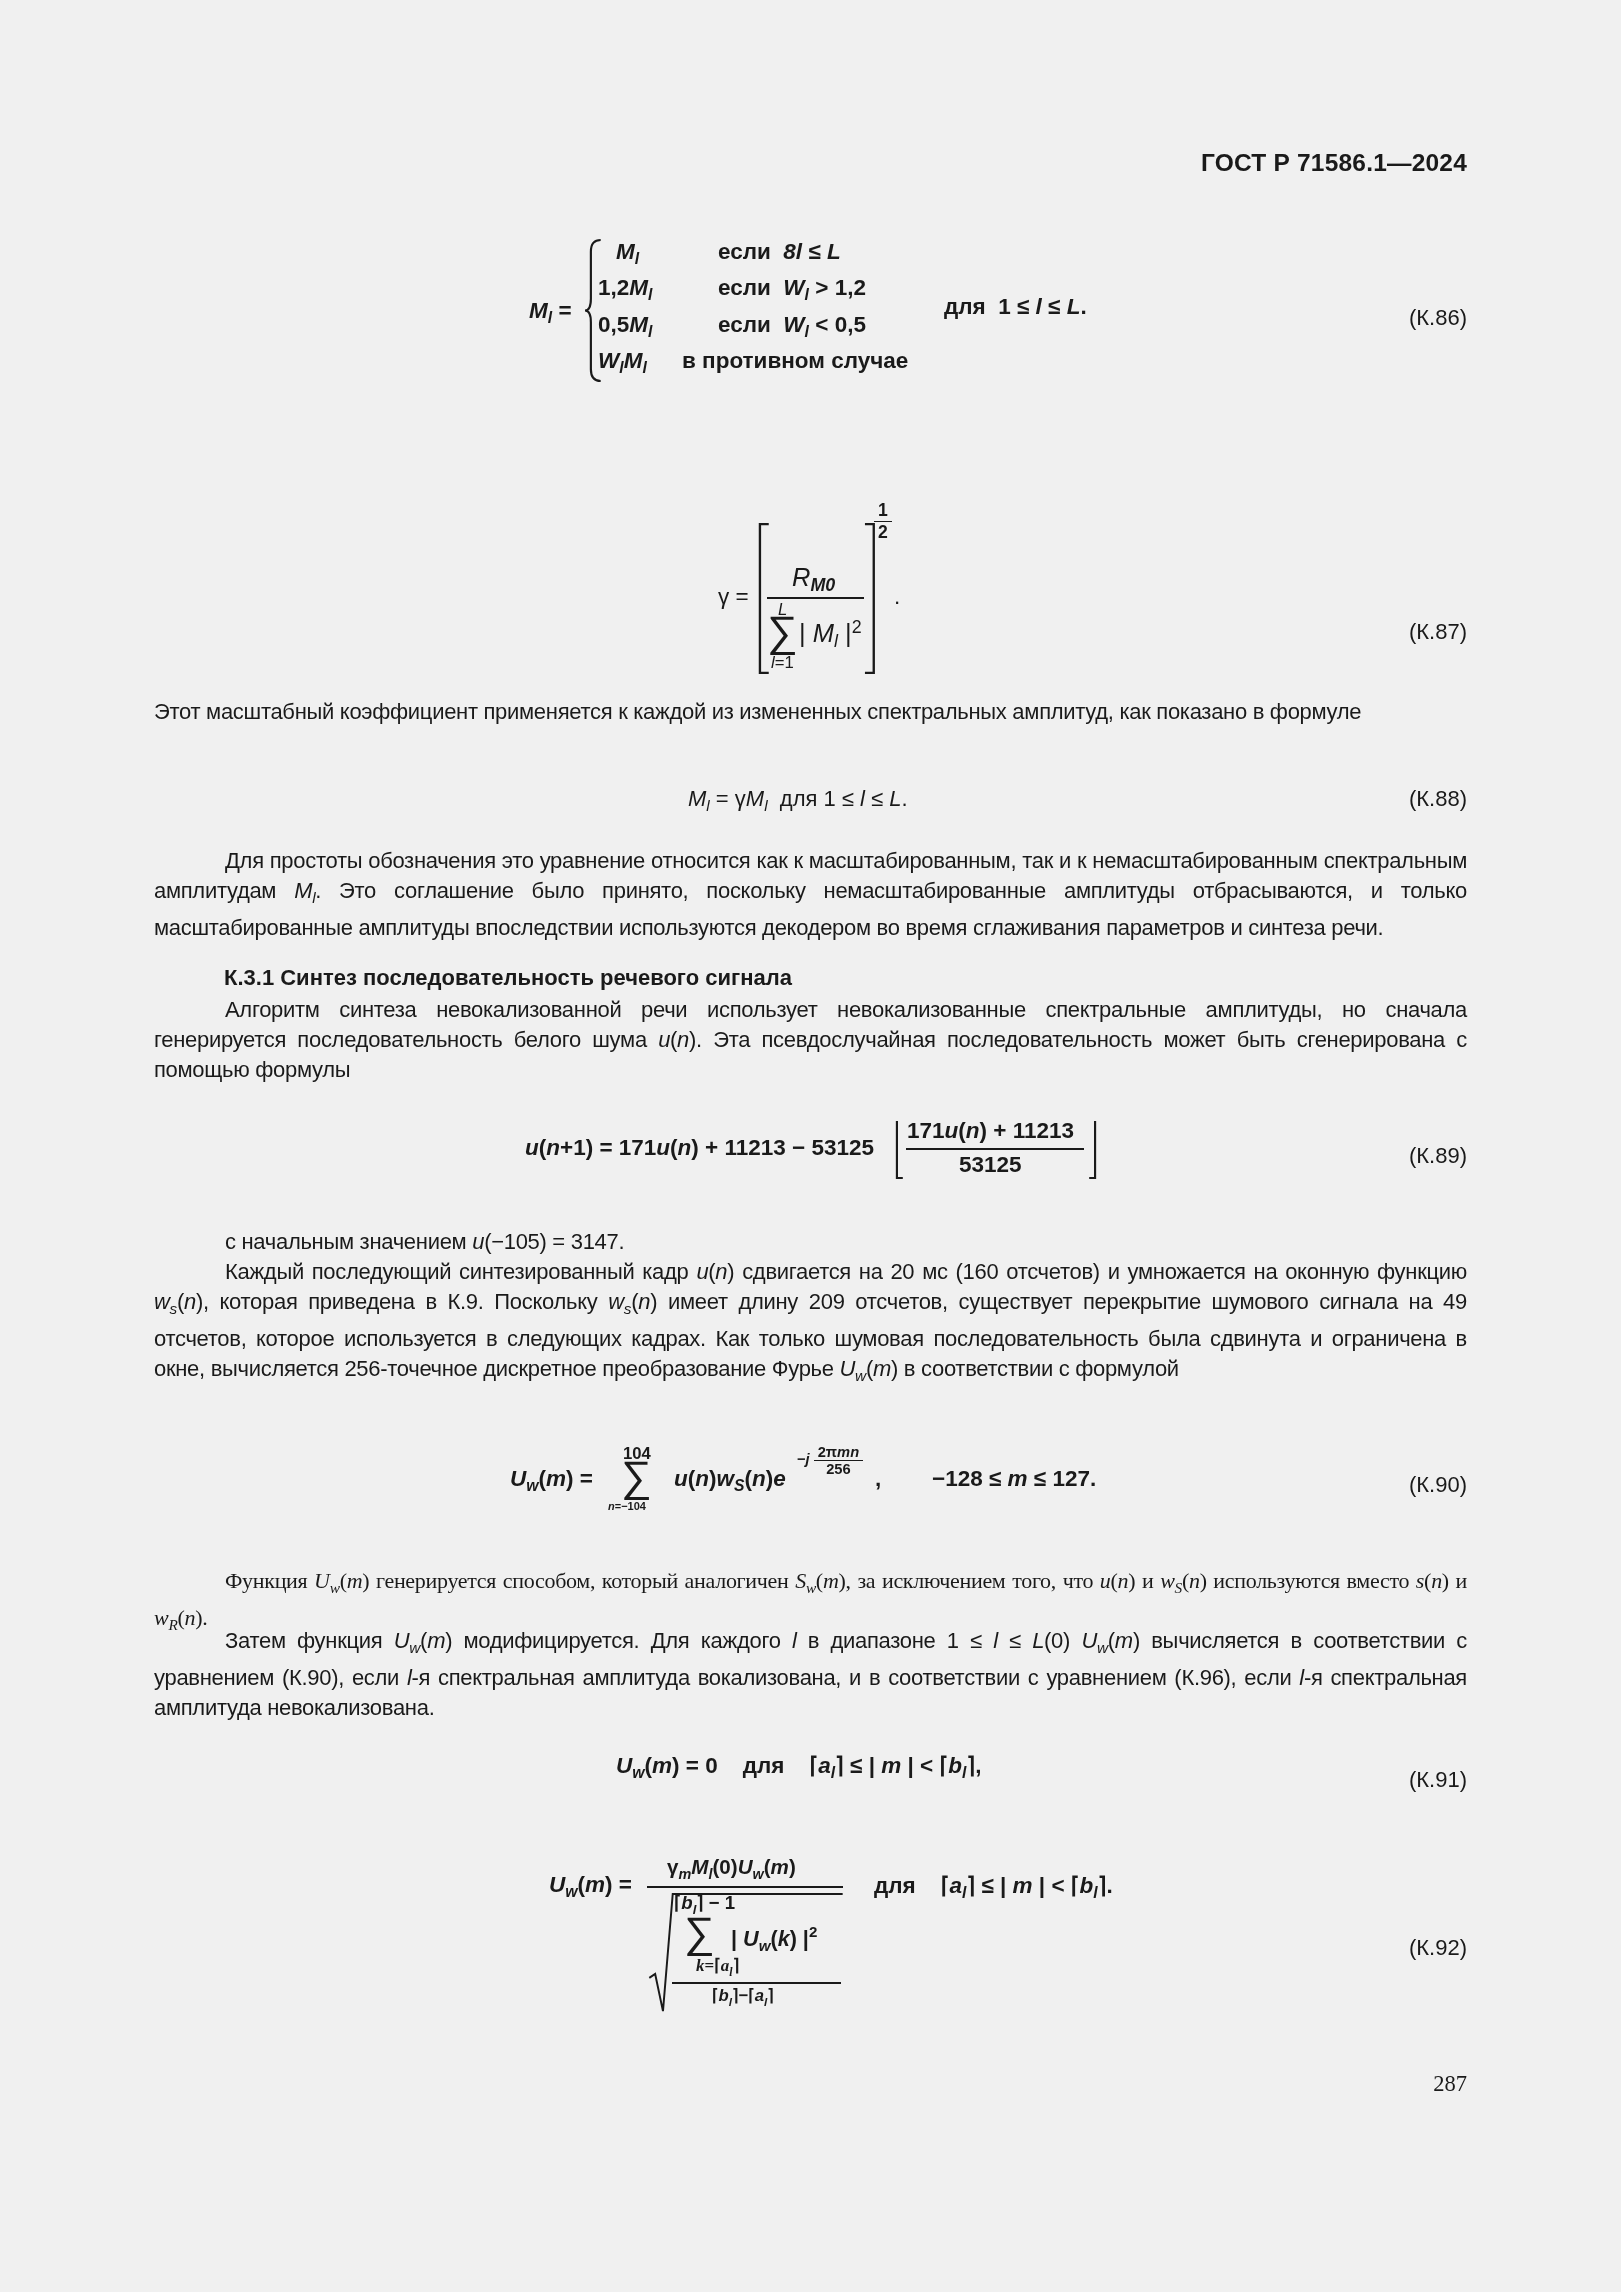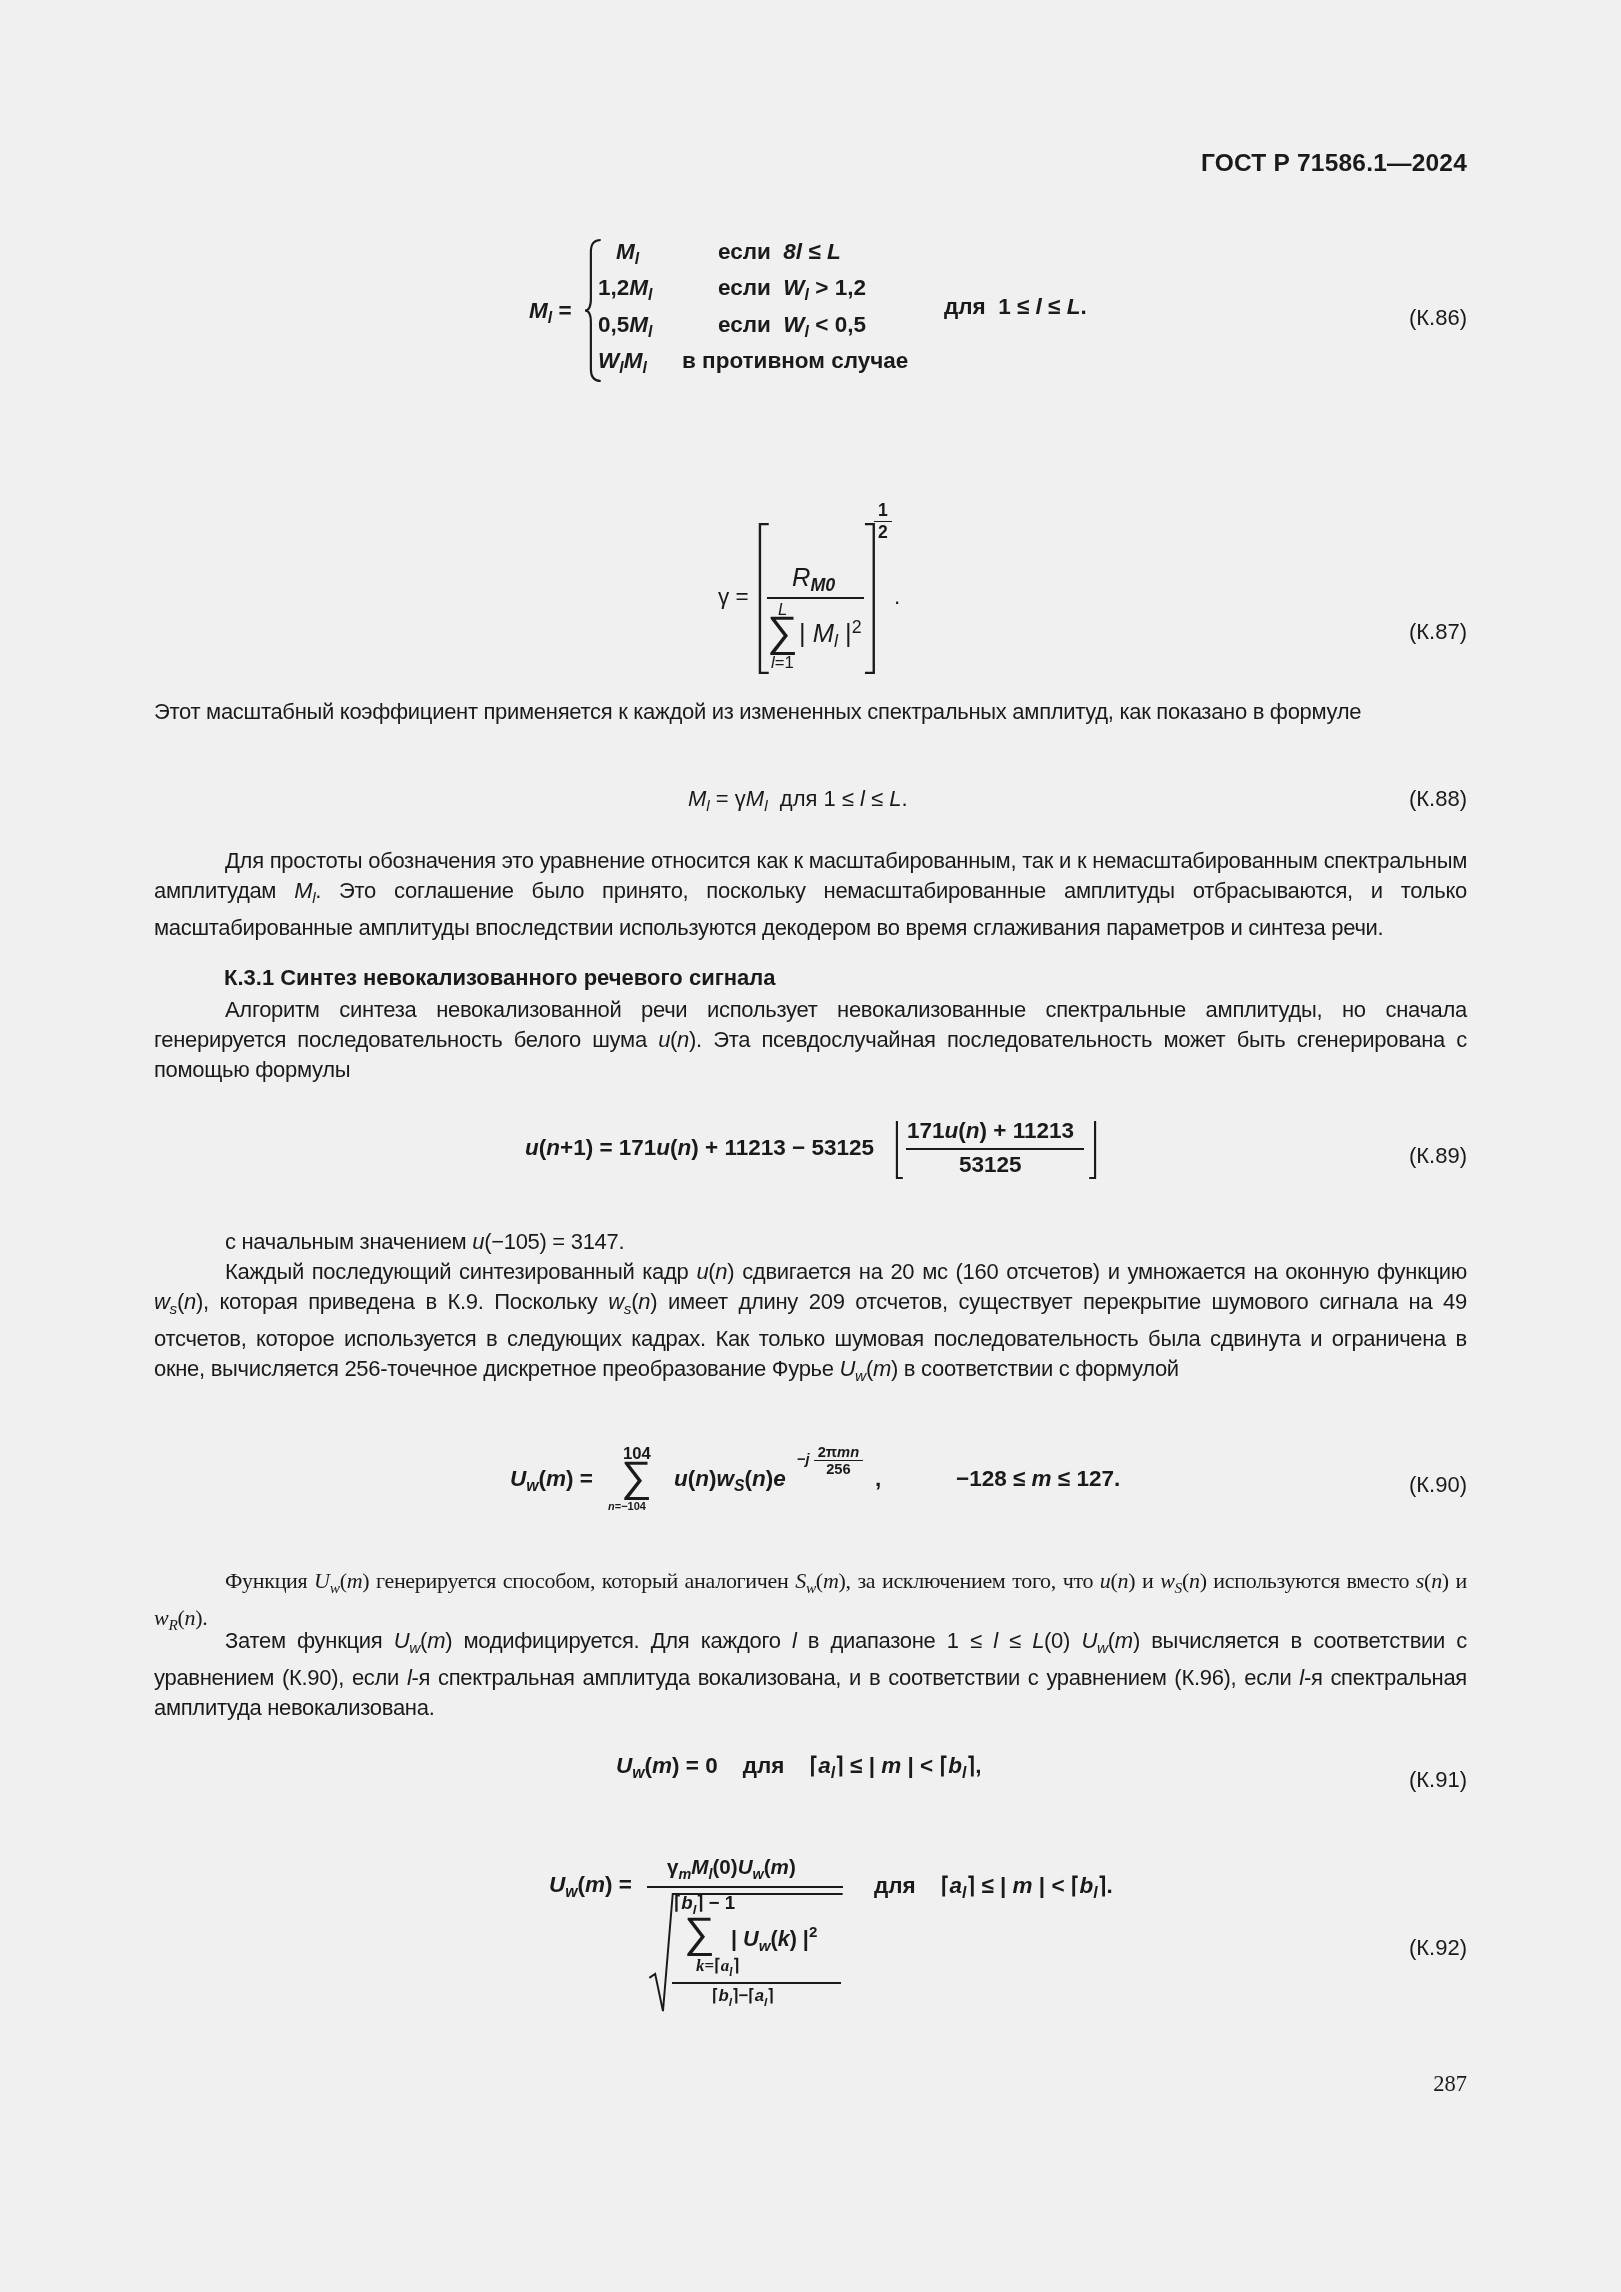--- a/index.html
+++ b/index.html
@@ -93,21 +93,21 @@
     <div class="eqlabel" style="top:619px;">(К.87)</div>
   </div>
 
   <div class="para" style="top:697px;">Этот масштабный коэффициент применяется к каждой из измененных спектральных амплитуд, как показано в формуле</div>
 
   <div class="formula" style="left:688px; top:786px; font-size:22px;"><i>M<sub>l</sub></i> = γ<i>M<sub>l</sub></i>&nbsp; для 1 ≤ <i>l</i> ≤ <i>L</i>.</div>
   <div class="eqlabel" style="top:786px;">(К.88)</div>
 
   <div class="para" style="top:846px;"><span class="indent"></span>Для простоты обозначения это уравнение относится как к масштабированным, так и к немасштабированным спектральным амплитудам <i>M<sub>l</sub></i>. Это соглашение было принято, поскольку немасштабированные амплитуды отбрасываются, и только масштабированные амплитуды впоследствии используются декодером во время сглаживания параметров и синтеза речи.</div>
 
-  <div class="heading" style="top:965px;">К.3.1 Синтез невокализованного речевого сигнала</div>
+  <div class="heading" style="top:965px;">К.3.1 Синтез последовательность речевого сигнала</div>
 
   <div class="para" style="top:995px;"><span class="indent"></span>Алгоритм синтеза невокализованной речи использует невокализованные спектральные амплитуды, но сначала генерируется последовательность белого шума <i>u</i>(<i>n</i>). Эта псевдослучайная последовательность может быть сгенерирована с помощью формулы</div>
 
   <div>
     <div class="formula b" style="left:525px; top:1135px;"><i>u</i>(<i>n</i>+1) = 171<i>u</i>(<i>n</i>) + 11213 − 53125</div>
     <svg style="position:absolute; left:893px; top:1119px;" width="206" height="63" viewBox="0 0 210 64">
         <path d="M4 2 L4 60 L10 60" fill="none" stroke="#1a1a1a" stroke-width="2.2"></path>
         <path d="M206 2 L206 60 L200 60" fill="none" stroke="#1a1a1a" stroke-width="2.2"></path>
       </svg>
     <div class="formula b" style="left:907px; top:1118px;">171<i>u</i>(<i>n</i>) + 11213</div>
@@ -124,21 +124,21 @@
     <div class="formula b" style="left:510px; top:1466px;"><i>U<sub>w</sub></i>(<i>m</i>) =</div>
     <div class="formula b" style="left:623px; top:1444px; font-size:16.7px;">104</div>
     <div class="formula" style="left:621px; top:1455px;"><span class="sigma">∑</span></div>
     <div class="formula b" style="left:608px; top:1500px; font-size:11px;"><i>n</i>=−104</div>
     <div class="formula b" style="left:674px; top:1466px;"><i>u</i>(<i>n</i>)<i>w<sub>S</sub></i>(<i>n</i>)<i>e</i></div>
     <div class="formula b" style="left:797px; top:1444px; font-size:14.7px;">−<i>j</i> <span class="frac">
           <span class="num" style="border-width:1px">2π<i>mn</i></span>
           <span class="den">256</span>
         </span></div>
     <div class="formula b" style="left:875px; top:1466px;">,</div>
-    <div class="formula b" style="left:932px; top:1466px;margin-left:24px;">−128 ≤ <i>m</i> ≤ 127.</div>
+    <div class="formula b" style="left:932px; top:1466px;">−128 ≤ <i>m</i> ≤ 127.</div>
     <div class="eqlabel" style="top:1472px;">(К.90)</div>
   </div>
 
   <div class="para" style="top:1566px;font-family:Liberation Serif, serif;"><span class="indent"></span>Функция <i>U<sub>w</sub></i>(<i>m</i>) генерируется способом, который аналогичен <i>S<sub>w</sub></i>(<i>m</i>), за исключением того, что <i>u</i>(<i>n</i>) и <i>w<sub>S</sub></i>(<i>n</i>) используются вместо <i>s</i>(<i>n</i>) и <i>w<sub>R</sub></i>(<i>n</i>).</div>
 
   <div class="para" style="top:1626px;"><span class="indent"></span>Затем функция <i>U<sub>w</sub></i>(<i>m</i>) модифицируется. Для каждого <i>l</i> в диапазоне 1 ≤ <i>l</i> ≤ <i>L</i>(0) <i>U<sub>w</sub></i>(<i>m</i>) вычисляется в соответствии с уравнением (К.90), если <i>l</i>-я спектральная амплитуда вокализована, и в соответствии с уравнением (К.96), если <i>l</i>-я спектральная амплитуда невокализована.</div>
 
   <div class="formula b" style="left:616px; top:1752px;"><i>U<sub>w</sub></i>(<i>m</i>) = 0 &nbsp;&nbsp; для &nbsp;&nbsp; ⌈<i>a<sub>l</sub></i>⌉ ≤ | <i>m</i> | &lt; ⌈<i>b<sub>l</sub></i>⌉,</div>
   <div class="eqlabel" style="top:1767px;">(К.91)</div>
 

